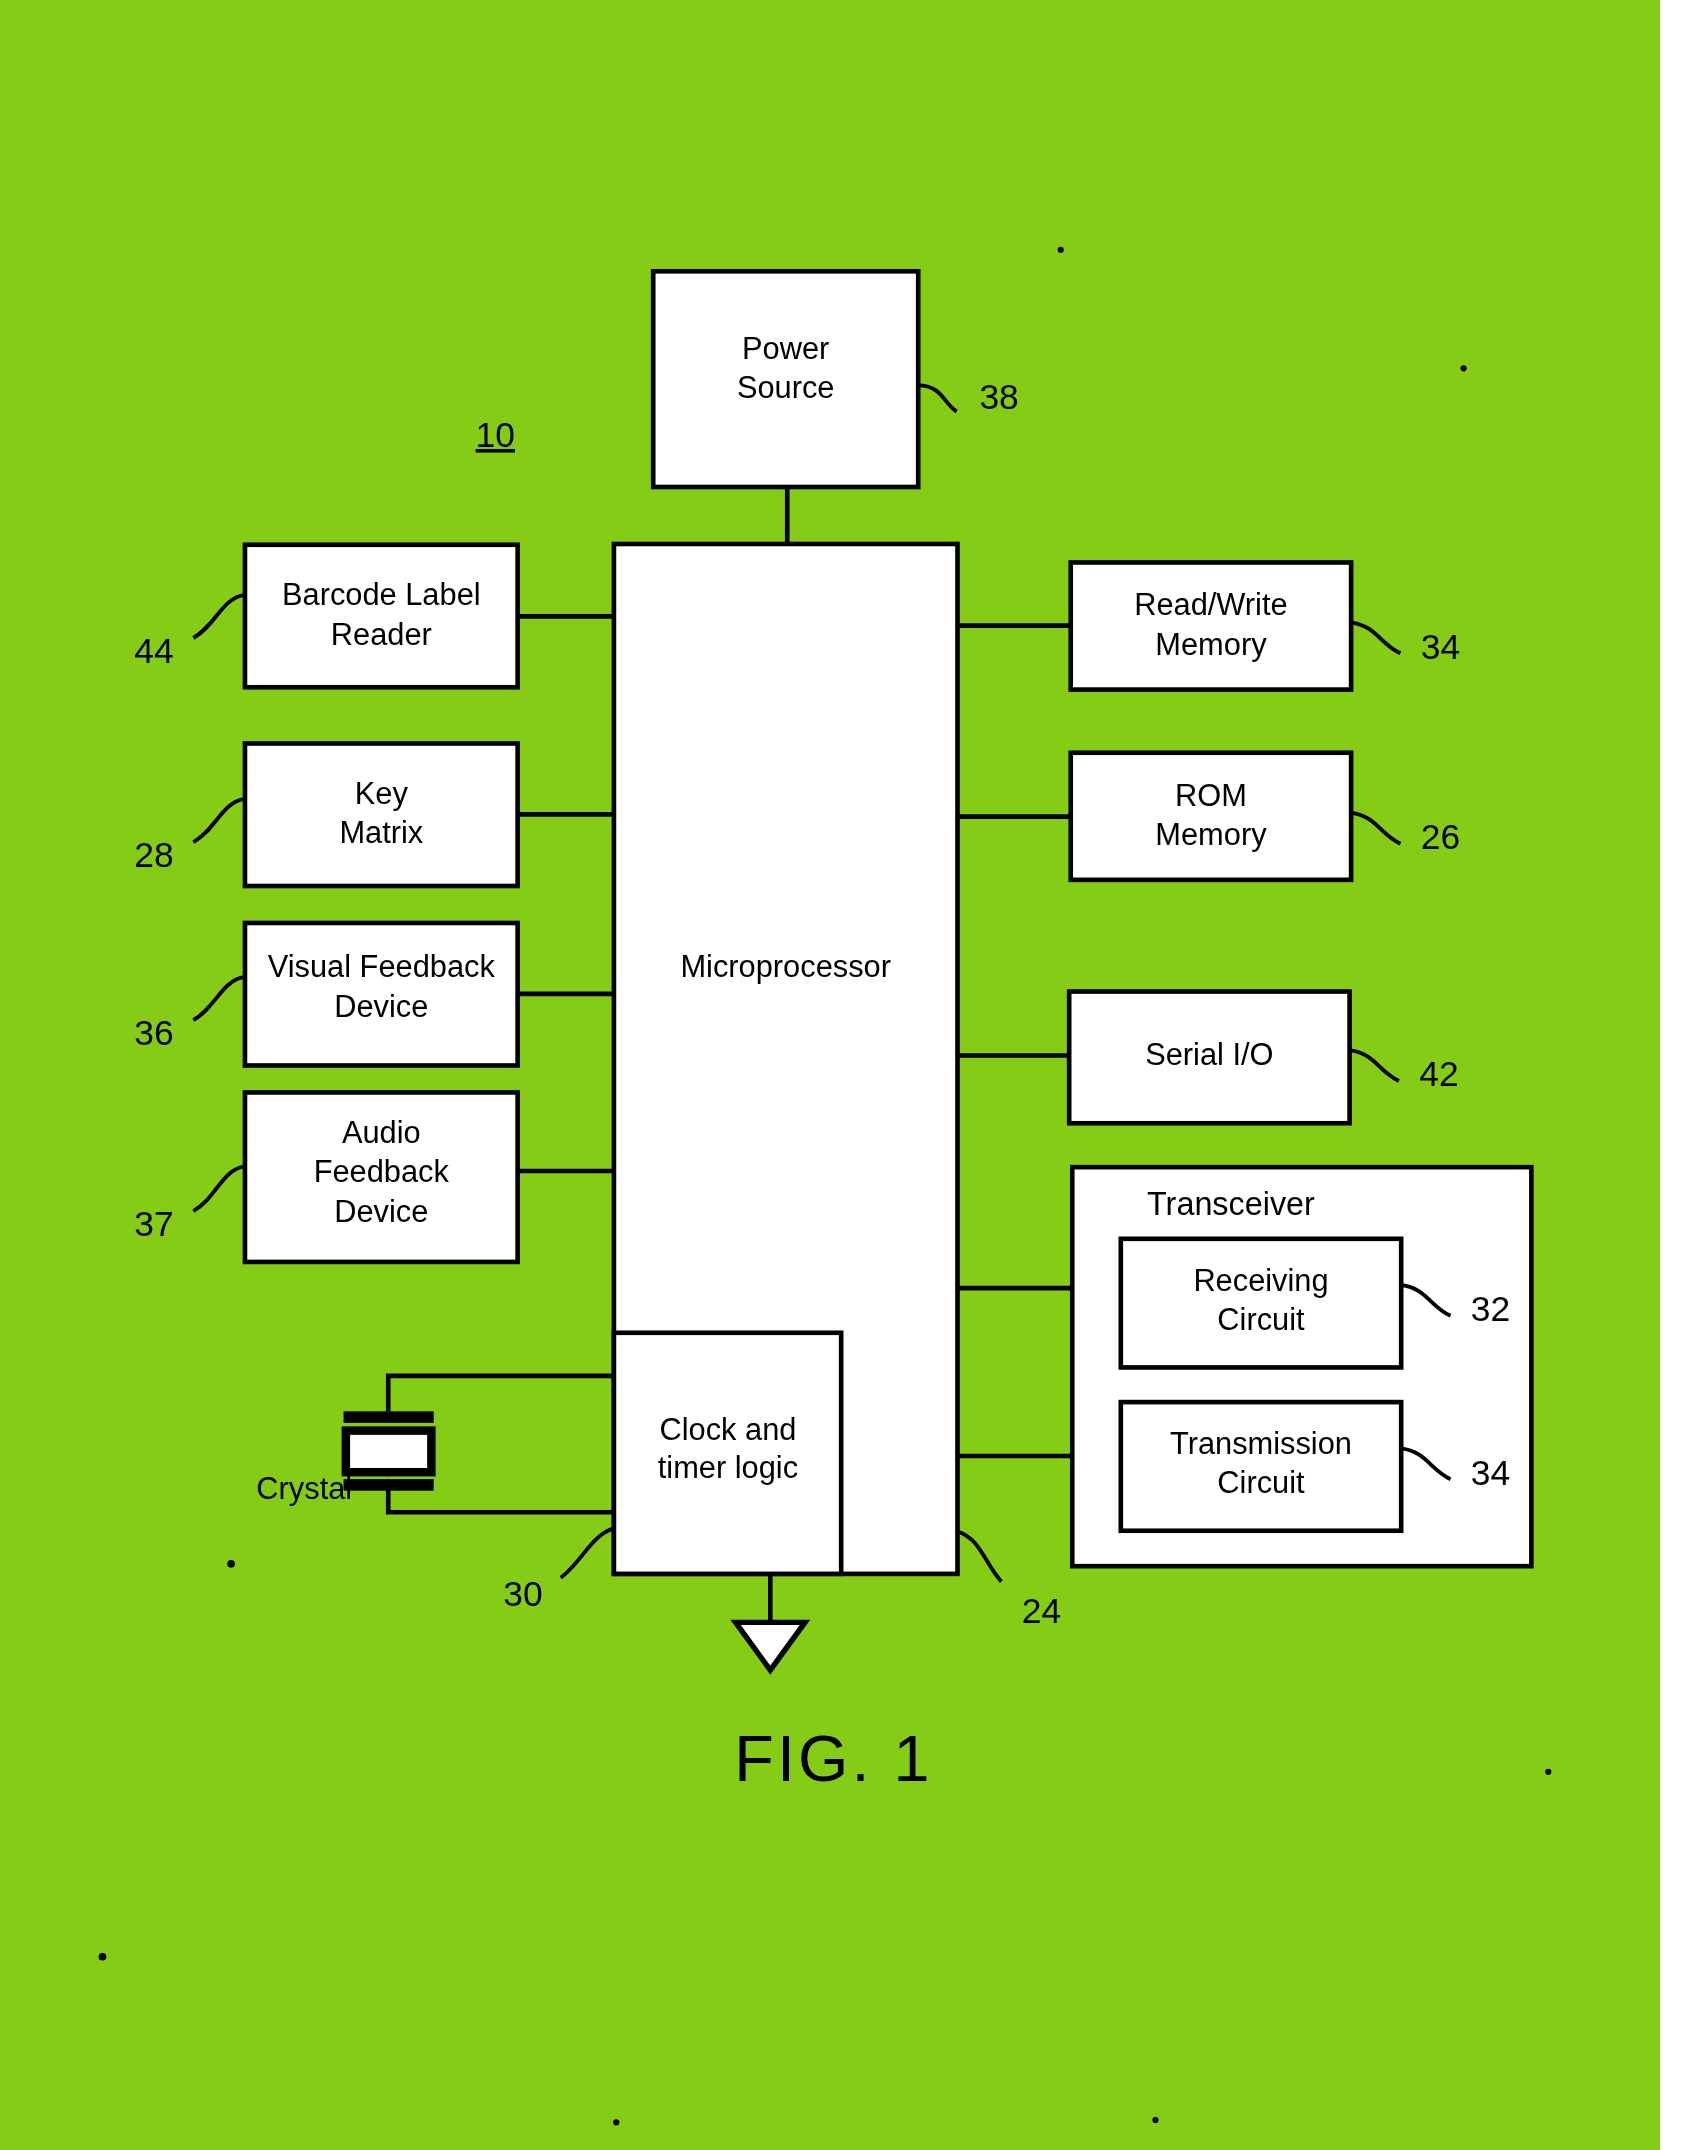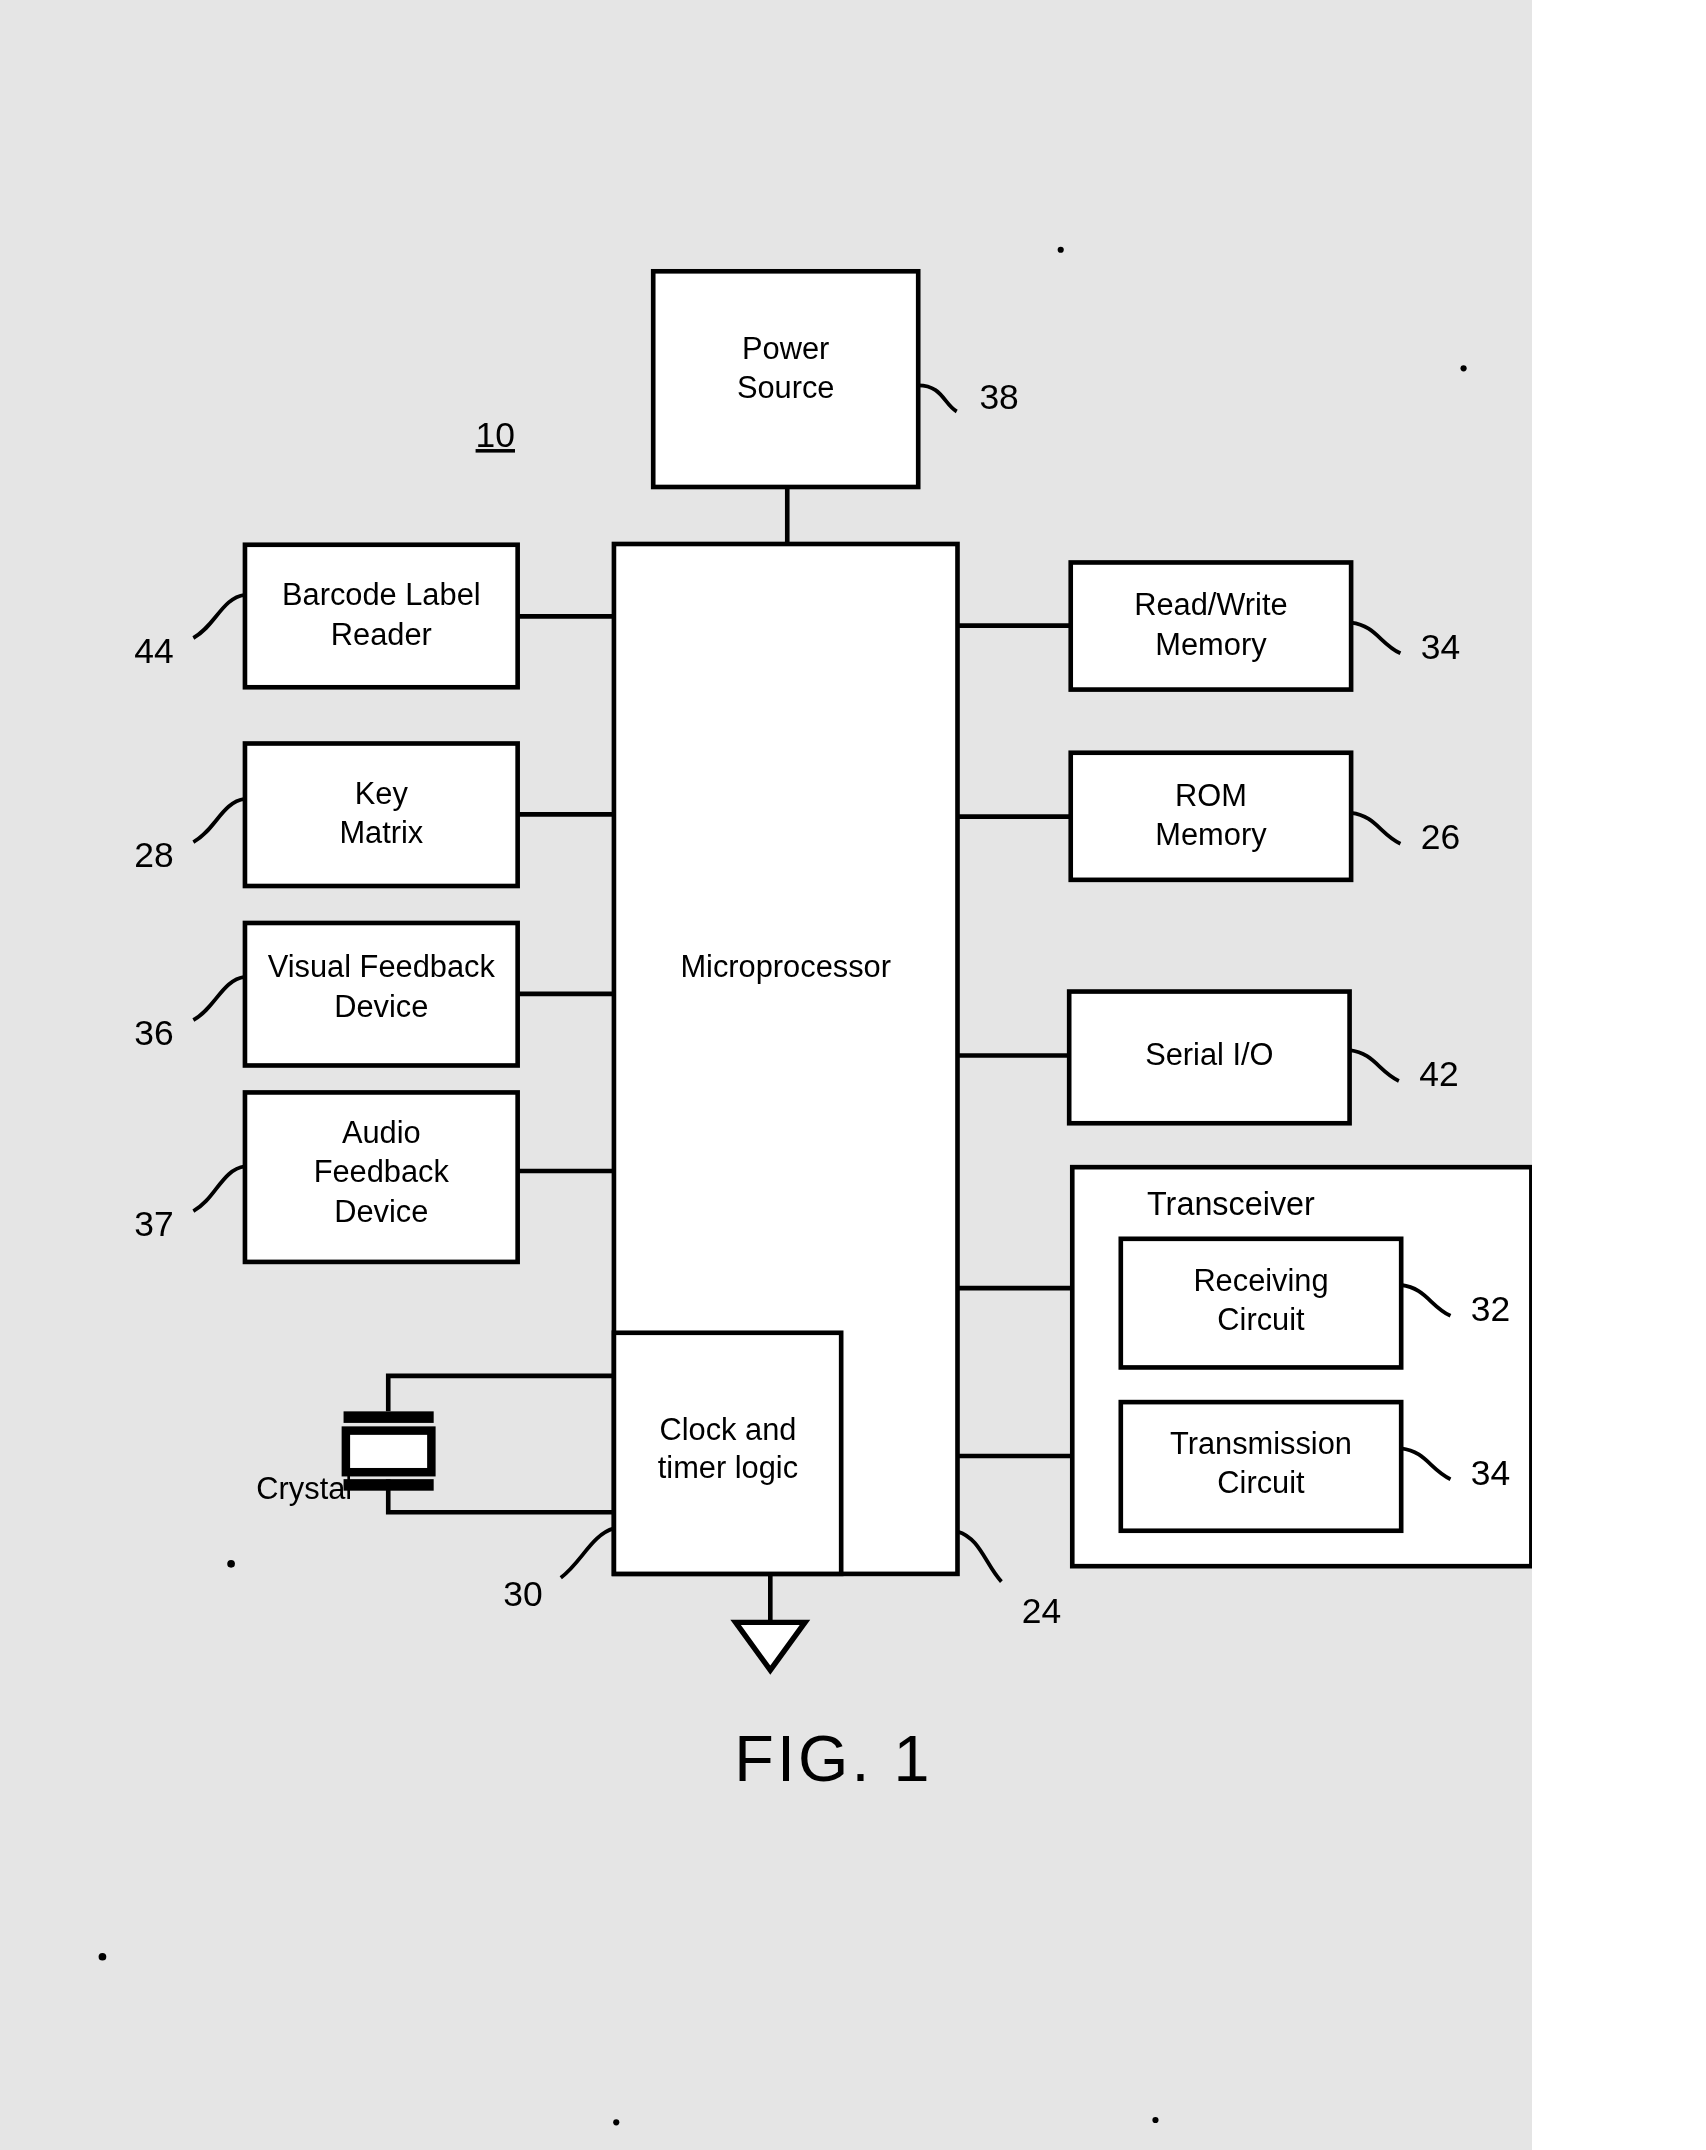--- a/index.html
+++ b/index.html
@@ -6,23 +6,23 @@
   html, body {
     margin: 0;
     padding: 0;
     background: #ffffff;
   }
   body {
     font-family: "Liberation Sans", sans-serif;
   }
   #page {
     position: relative;
-    width: 1532px;
+    width: 1660px;
     height: 2151px;
-    background: #e5e5e5;
+    background: #84cc16;
     overflow: hidden;
   }
   #figure-svg {
     position: absolute;
     top: 0;
     left: 0;
     width: 1707px;
     height: 2151px;
   }
   .blk-text {

